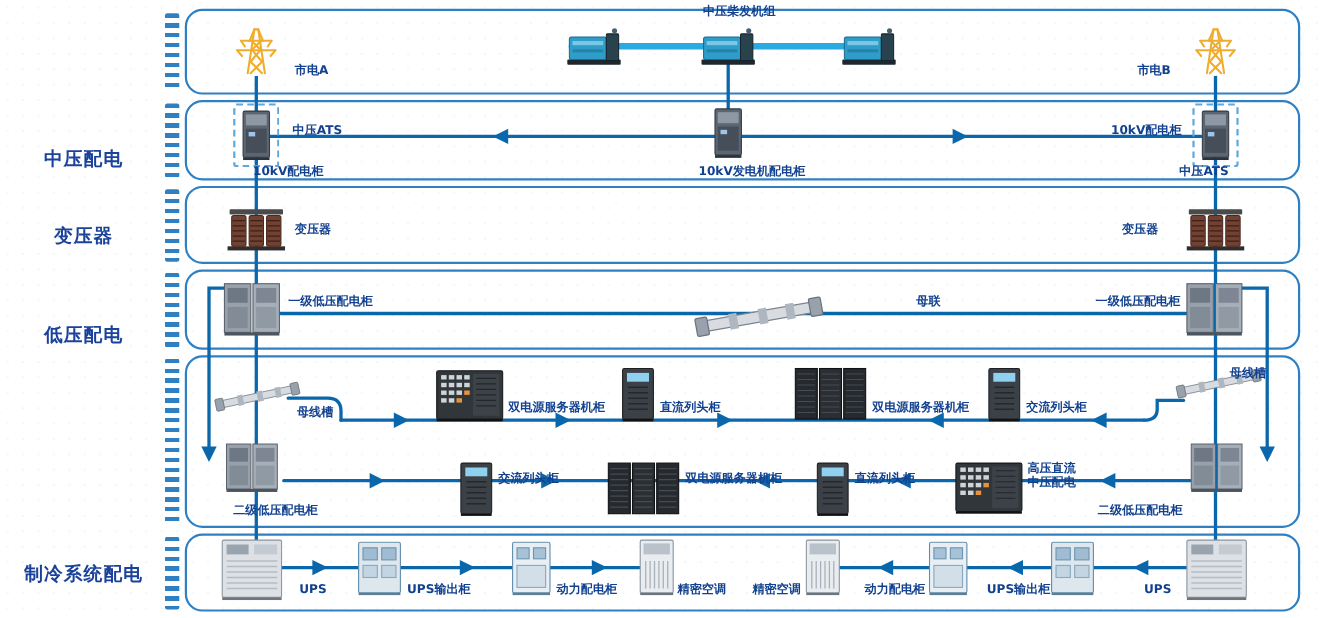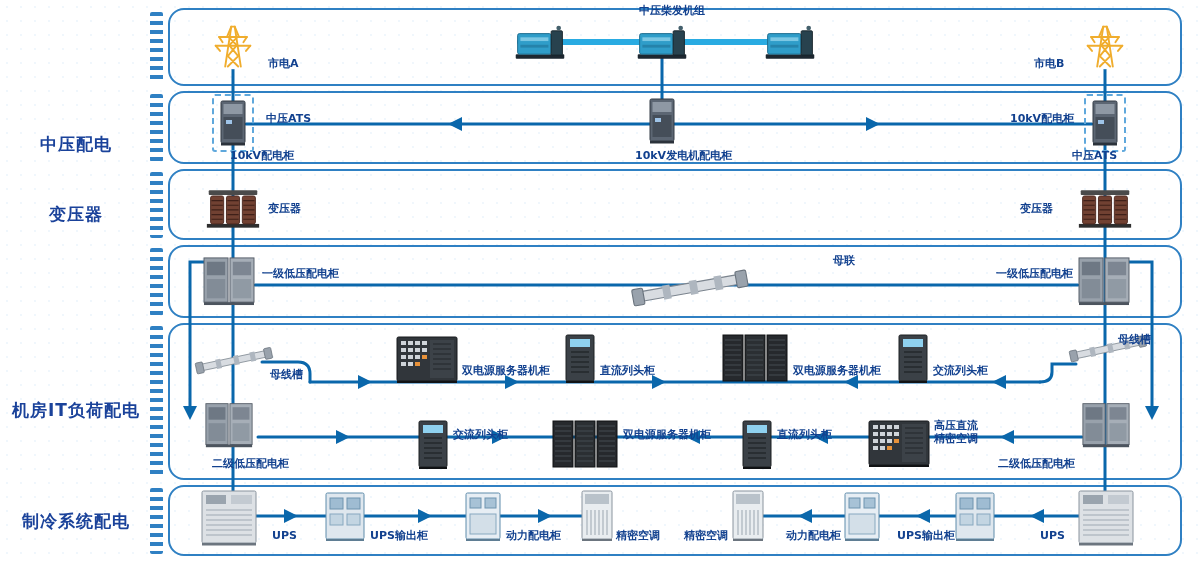--- a/index.html
+++ b/index.html
@@ -166,21 +166,21 @@
 
   <div class="hash" style="top:12px;height:70px"></div>
   <div class="hash" style="top:94px;height:68px"></div>
   <div class="hash" style="top:172px;height:66px"></div>
   <div class="hash" style="top:248px;height:68px"></div>
   <div class="hash" style="top:326px;height:150px"></div>
   <div class="hash" style="top:488px;height:66px"></div>
 
   <div class="lane-lbl" style="top:133px">中压配电</div>
   <div class="lane-lbl" style="top:203px">变压器</div>
-  <div class="lane-lbl" style="top:399px">机房IT负荷配电</div>
+  <div class="lane-lbl" style="top:293px">低压配电</div>
   <div class="lane-lbl" style="top:510px">制冷系统配电</div>
 
   <svg class="wires" width="1201" height="562">
     <g stroke="#0a67ab" stroke-width="3" fill="none" stroke-linecap="round">
       <path d="M233 64 V496"></path>
       <path d="M1105 64 V496"></path>
       <path d="M662 58 V102"></path>
       <path d="M246 124 H1092"></path>
       <path d="M255 285 H1078"></path>
       <path d="M262 362 H298 Q310 362 310 374 V382"></path>
@@ -334,35 +334,35 @@
   <div class="lbl" style="left:266px;top:112px">中压ATS</div>
   <div class="lbl" style="left:230px;top:149px">10kV配电柜</div>
   <div class="lbl" style="left:635px;top:149px">10kV发电机配电柜</div>
   <div class="lbl" style="left:1010px;top:112px">10kV配电柜</div>
   <div class="lbl" style="left:1072px;top:149px">中压ATS</div>
 
   <div class="lbl" style="left:268px;top:202px">变压器</div>
   <div class="lbl" style="left:1020px;top:202px">变压器</div>
 
   <div class="lbl" style="left:262px;top:267px">一级低压配电柜</div>
-  <div class="lbl" style="left:833px;top:254px">母联</div>
+  <div class="lbl" style="left:833px;top:267px">母联</div>
   <div class="lbl" style="left:996px;top:267px">一级低压配电柜</div>
 
   <div class="lbl" style="left:270px;top:368px">母线槽</div>
   <div class="lbl" style="left:462px;top:364px">双电源服务器机柜</div>
   <div class="lbl" style="left:600px;top:364px">直流列头柜</div>
   <div class="lbl" style="left:793px;top:364px">双电源服务器机柜</div>
   <div class="lbl" style="left:933px;top:364px">交流列头柜</div>
   <div class="lbl" style="left:1118px;top:333px">母线槽</div>
   <div class="lbl" style="left:212px;top:457px">二级低压配电柜</div>
   <div class="lbl" style="left:453px;top:428px">交流列头柜</div>
   <div class="lbl" style="left:623px;top:428px">双电源服务器机柜</div>
   <div class="lbl" style="left:777px;top:428px">直流列头柜</div>
   <div class="lbl" style="left:934px;top:419px">高压直流
-精密空调</div>
+中压配电</div>
   <div class="lbl" style="left:998px;top:457px">二级低压配电柜</div>
 
   <div class="lbl" style="left:272px;top:529px">UPS</div>
   <div class="lbl" style="left:370px;top:529px">UPS输出柜</div>
   <div class="lbl" style="left:506px;top:529px">动力配电柜</div>
   <div class="lbl" style="left:616px;top:529px">精密空调</div>
   <div class="lbl" style="left:684px;top:529px">精密空调</div>
   <div class="lbl" style="left:786px;top:529px">动力配电柜</div>
   <div class="lbl" style="left:897px;top:529px">UPS输出柜</div>
   <div class="lbl" style="left:1040px;top:529px">UPS</div>

